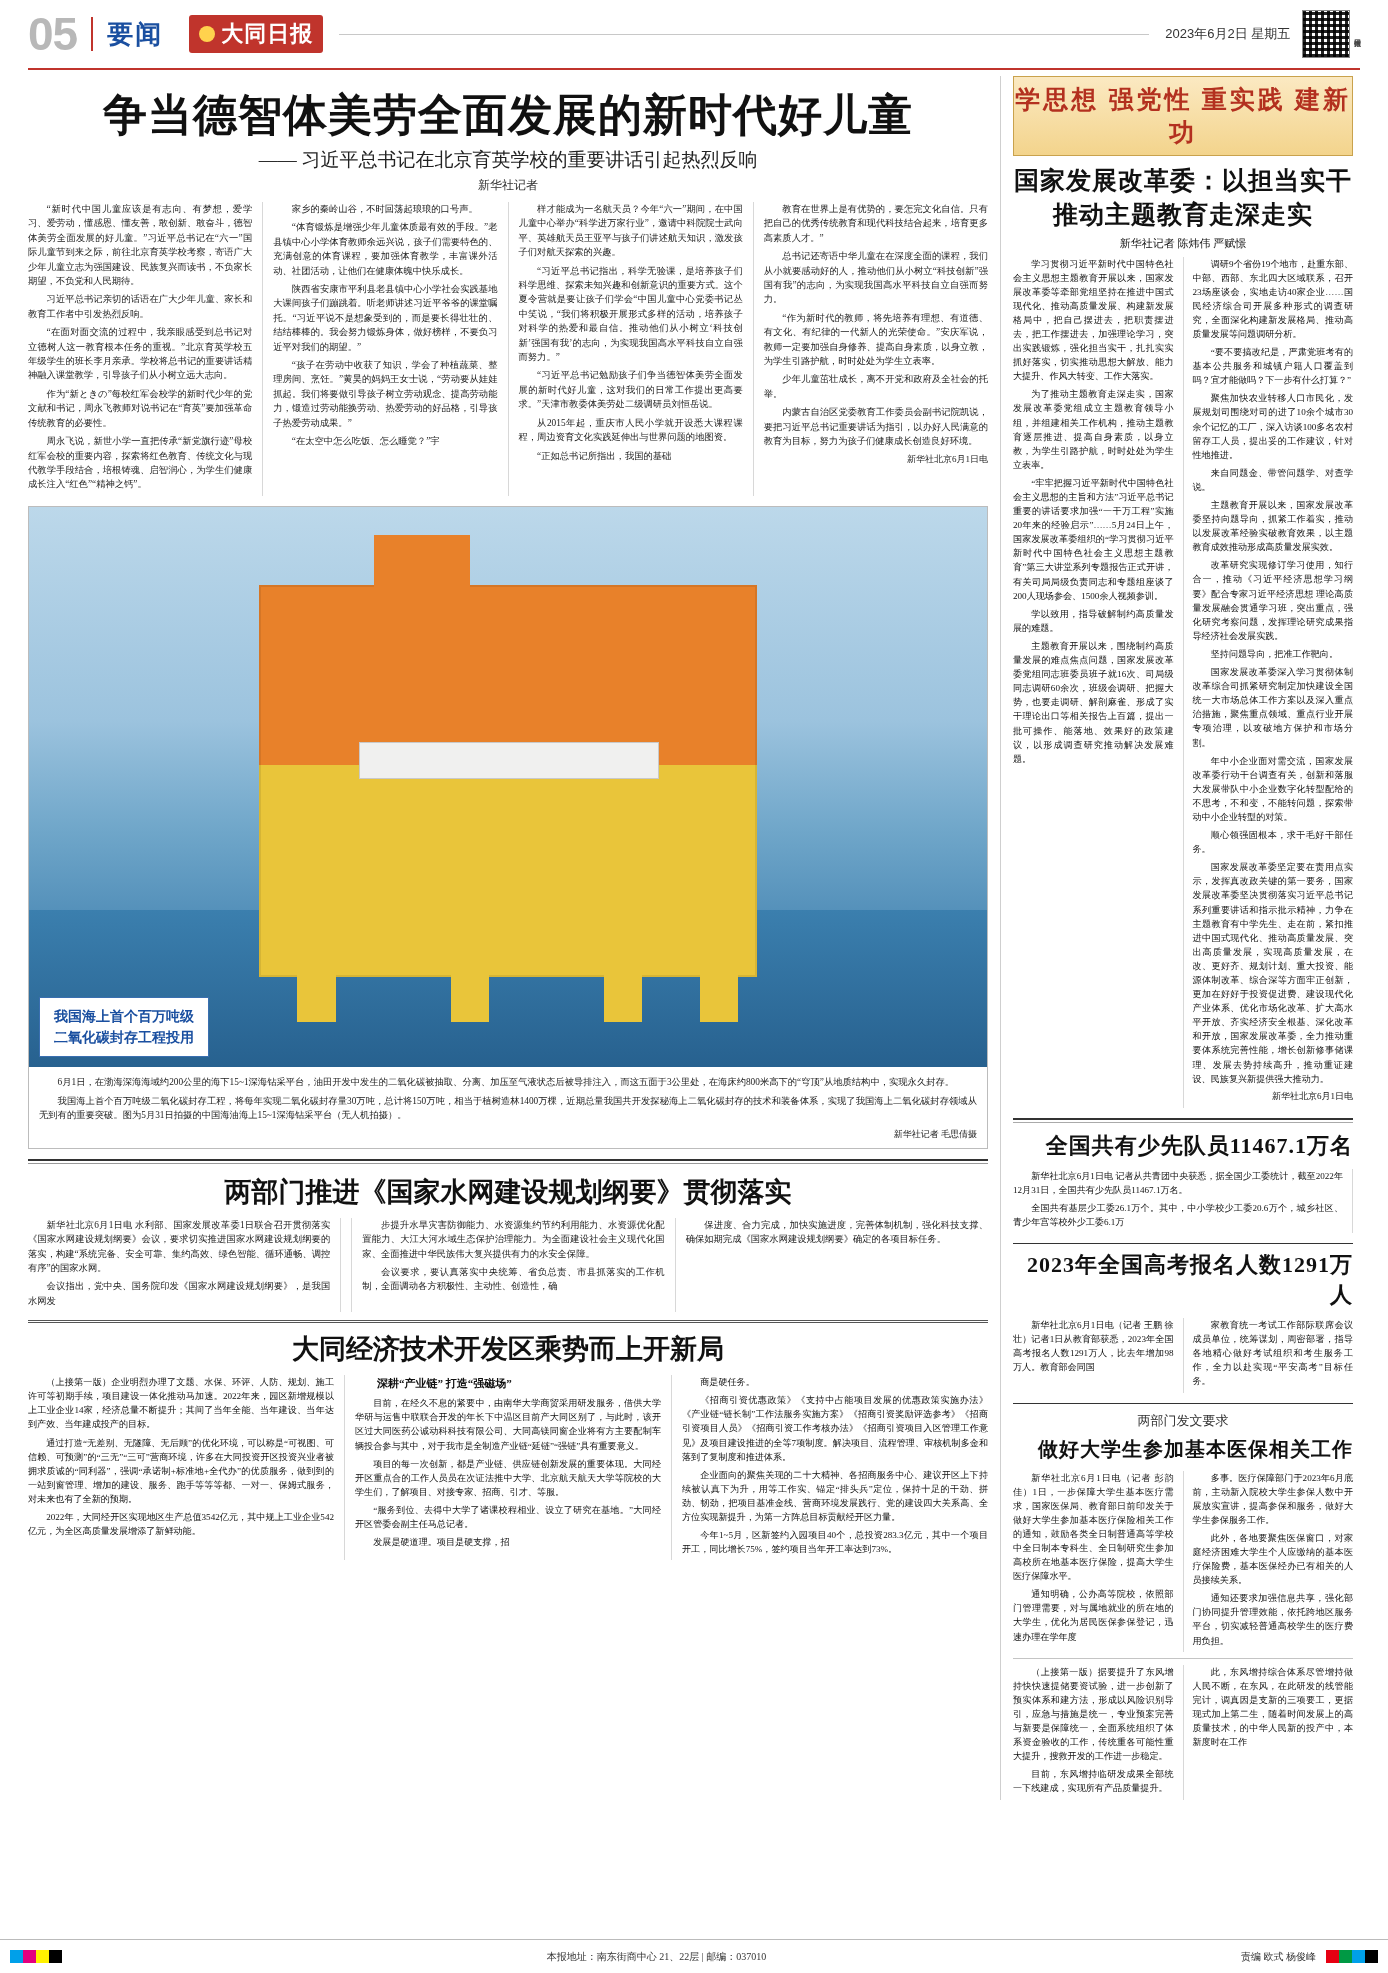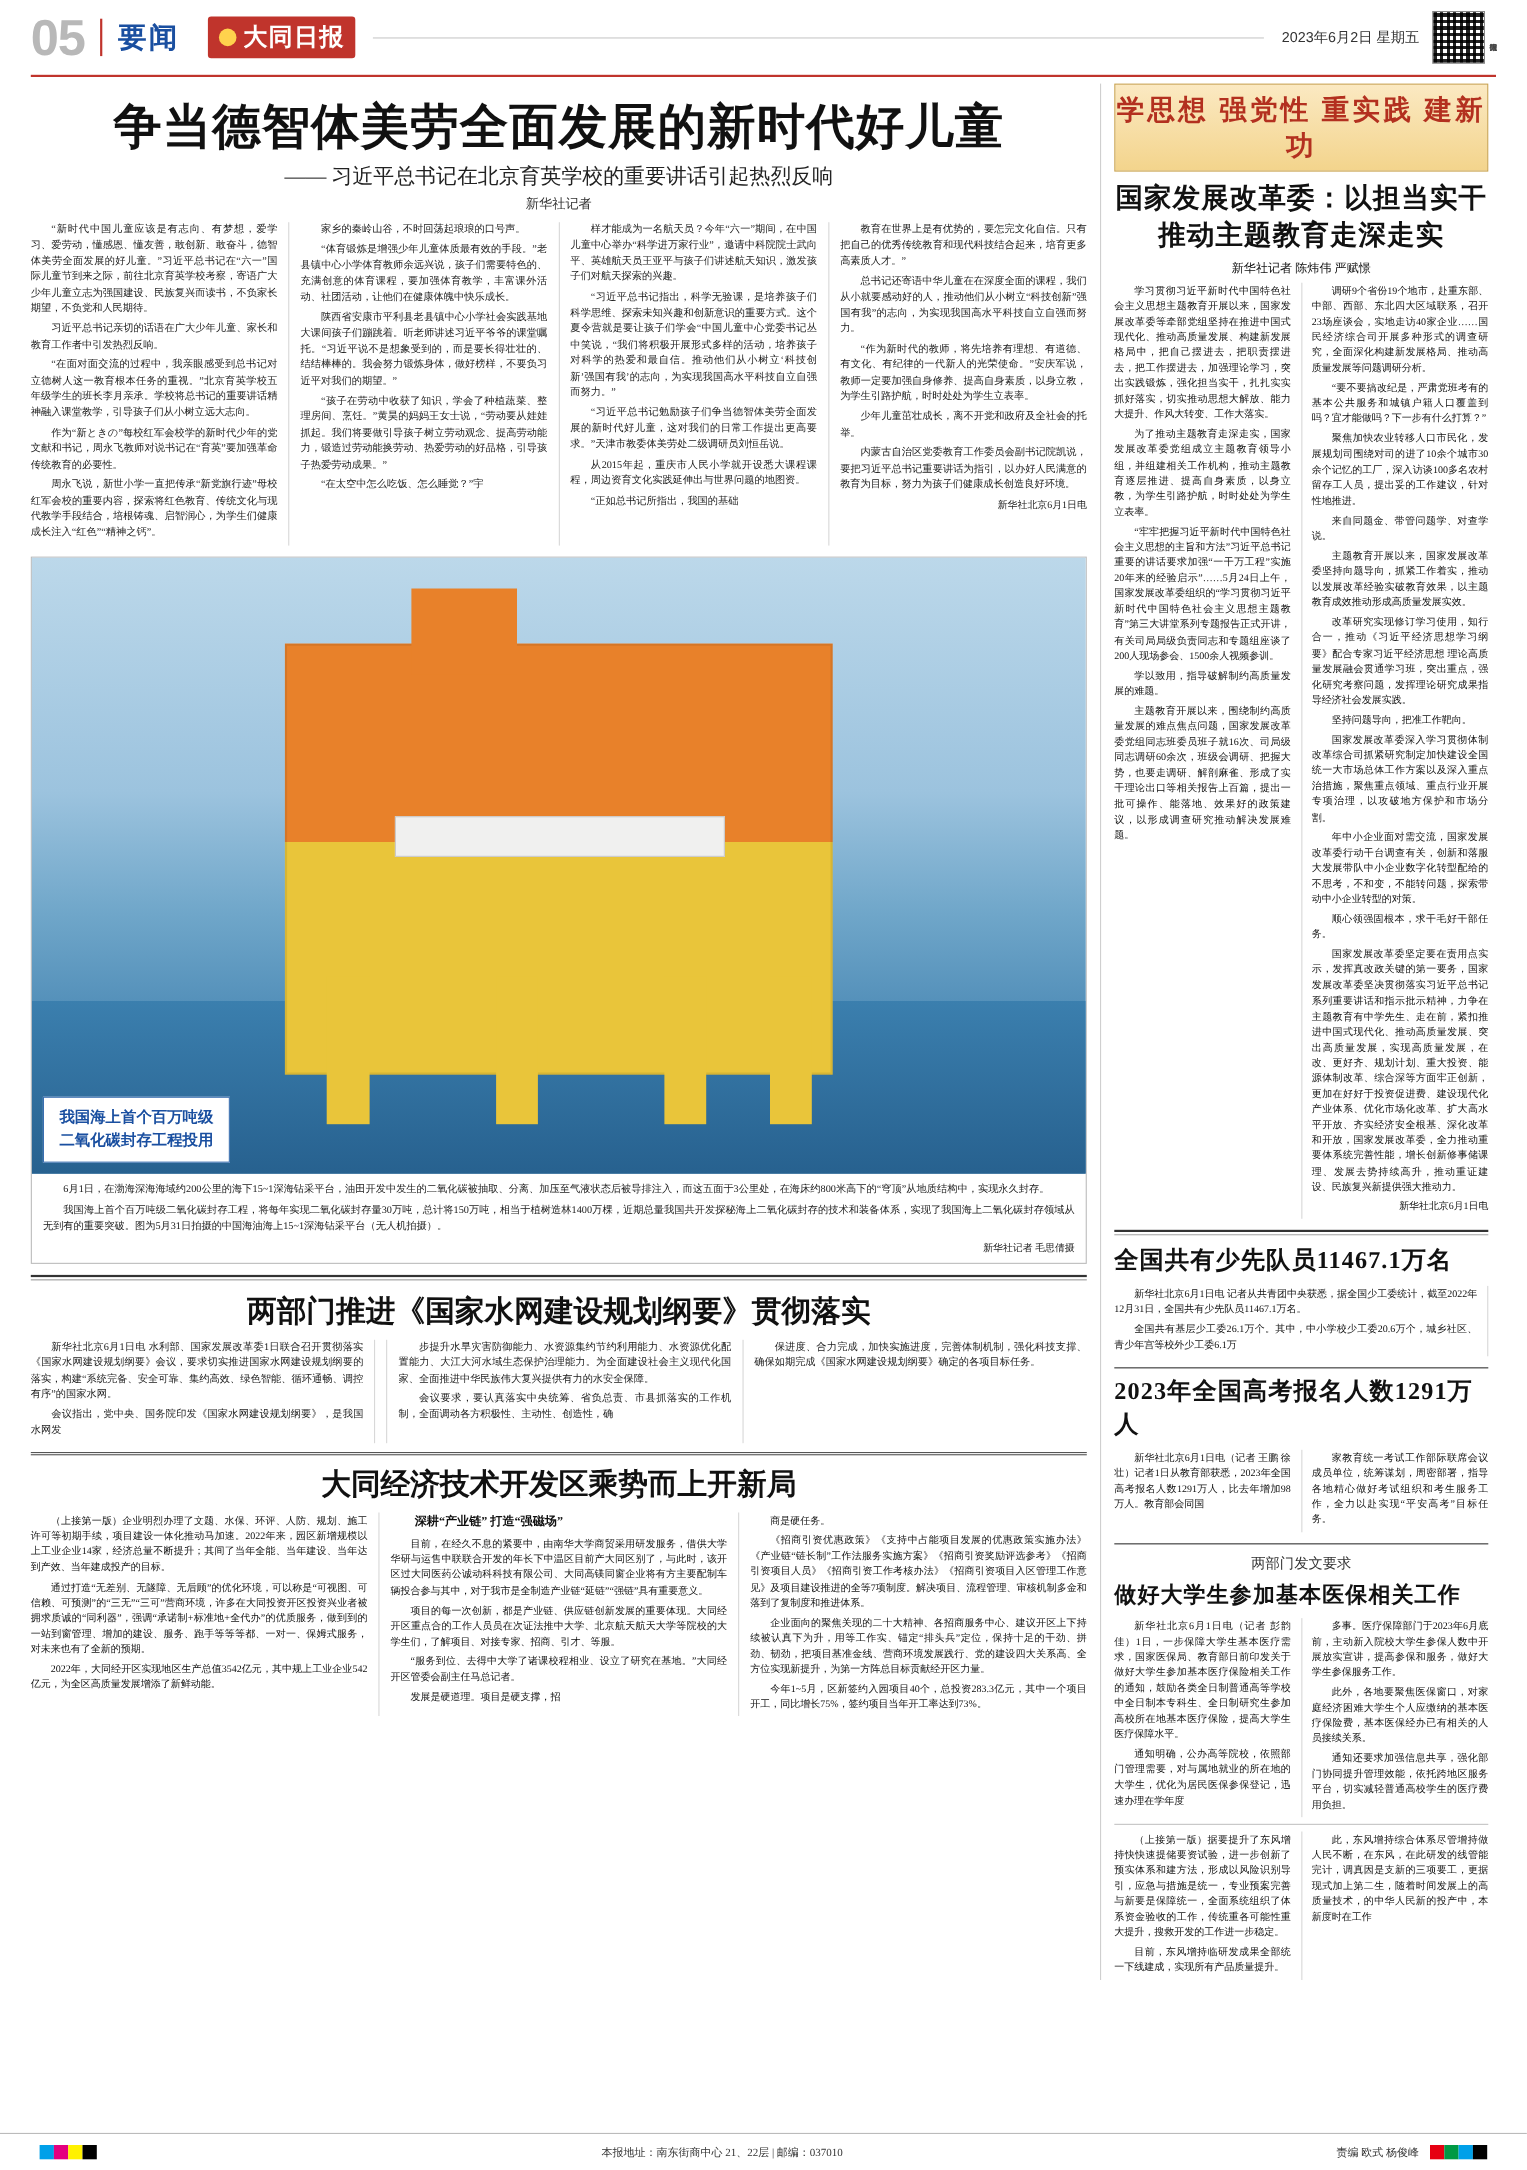--- a/index.html
+++ b/index.html
@@ -74,32 +74,32 @@
   .banner-text{color:#b3301f;font-weight:bold;font-size:25px;letter-spacing:3px;}
   .r-headline{font-size:25px;font-weight:bold;text-align:center;line-height:1.35;letter-spacing:1px;margin:6px 0 4px;}
   .r-byline{font-size:11px;text-align:center;margin-bottom:6px;}
   .r-cols{display:flex;gap:9px;}
   .r-col{flex:1;font-size:9.1px;line-height:1.55;text-align:justify;}
   .r-col p{margin:0 0 4px;text-indent:2em;}
   .r-sig{text-align:right;text-indent:0;font-size:9px;}
   .r-rule{border-top:1px solid #333;margin:10px 0 6px;}
   .r-rule2{border-top:2px solid #333;margin:10px 0 2px;}
   .r-rule-thin{border-top:1px solid #aaa;margin-bottom:8px;}
-  .r-h2{font-size:22px;font-weight:bold;text-align:left;margin:6px 0 8px;letter-spacing:1px;}
+  .r-h2{font-size:22px;font-weight:bold;text-align:right;margin:6px 0 8px;letter-spacing:1px;}
   .r-h2-sm{font-size:20px;}
   .r-small-head{font-size:13px;text-align:center;color:#333;margin:8px 0 2px;}
   .b-title{font-size:27px;font-weight:bold;text-align:center;margin:8px 0 8px;}
   .b-cols{display:flex;gap:10px;}
   .b-col{flex:1;font-size:9.1px;line-height:1.55;text-align:justify;}
   .b-col p{margin:0 0 4px;text-indent:2em;}
   .b-sub{font-weight:bold;text-indent:0;font-size:11px;margin:6px 0 4px;}
 
   
   .footer{position:absolute;left:0;right:0;bottom:0;height:34px;display:flex;align-items:center;
-    border-top:1px solid #bbb;font-size:10px;color:#333;padding:0 36px;box-sizing:border-box;}
+    border-top:1px solid #bbb;font-size:10px;color:#333;padding:0 10px;box-sizing:border-box;}
   .footer-center{flex:1;text-align:center;}
   .footer-right{font-size:10px;}
   .swatches{display:flex;margin-right:10px;}
   .sw{width:13px;height:13px;}
   .swatches-r{display:flex;margin-left:10px;}
 
   .hr-thin{border-top:1px solid #c4c4c4;margin:6px 0;}
   .hr-dbl{border-top:3px double #555;margin:8px 0;}
 </style>
 </head>

